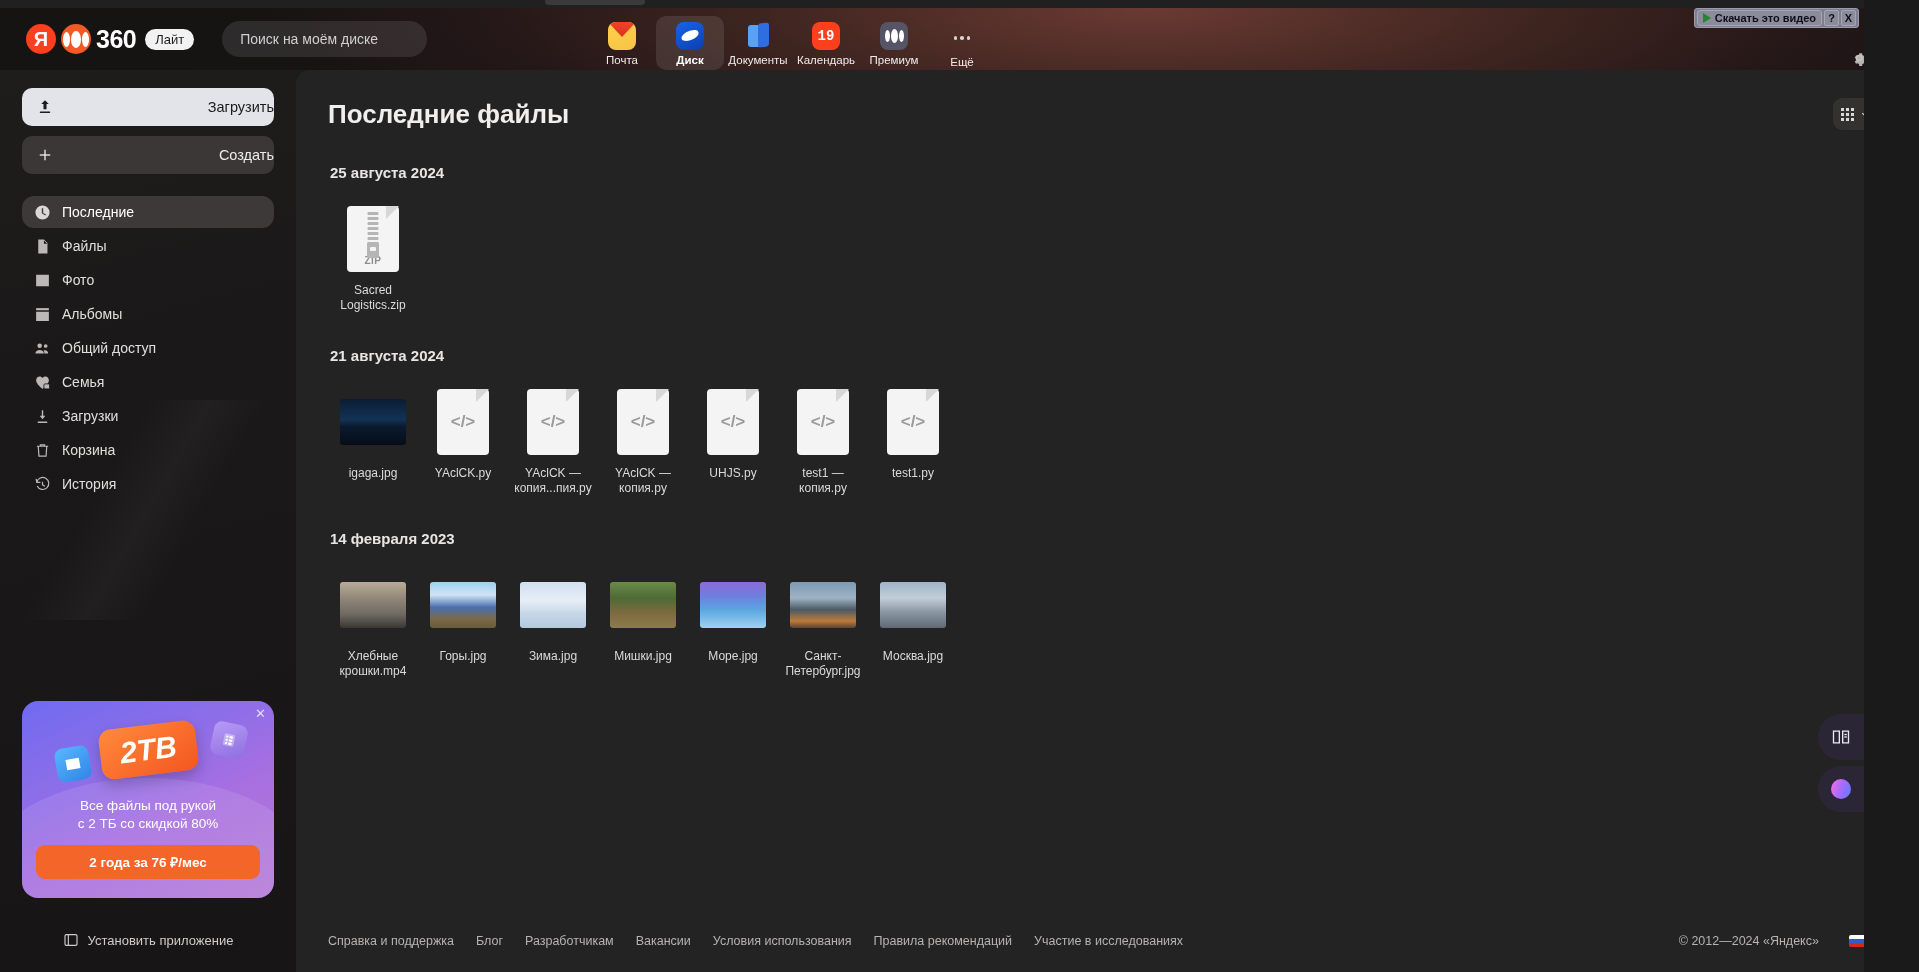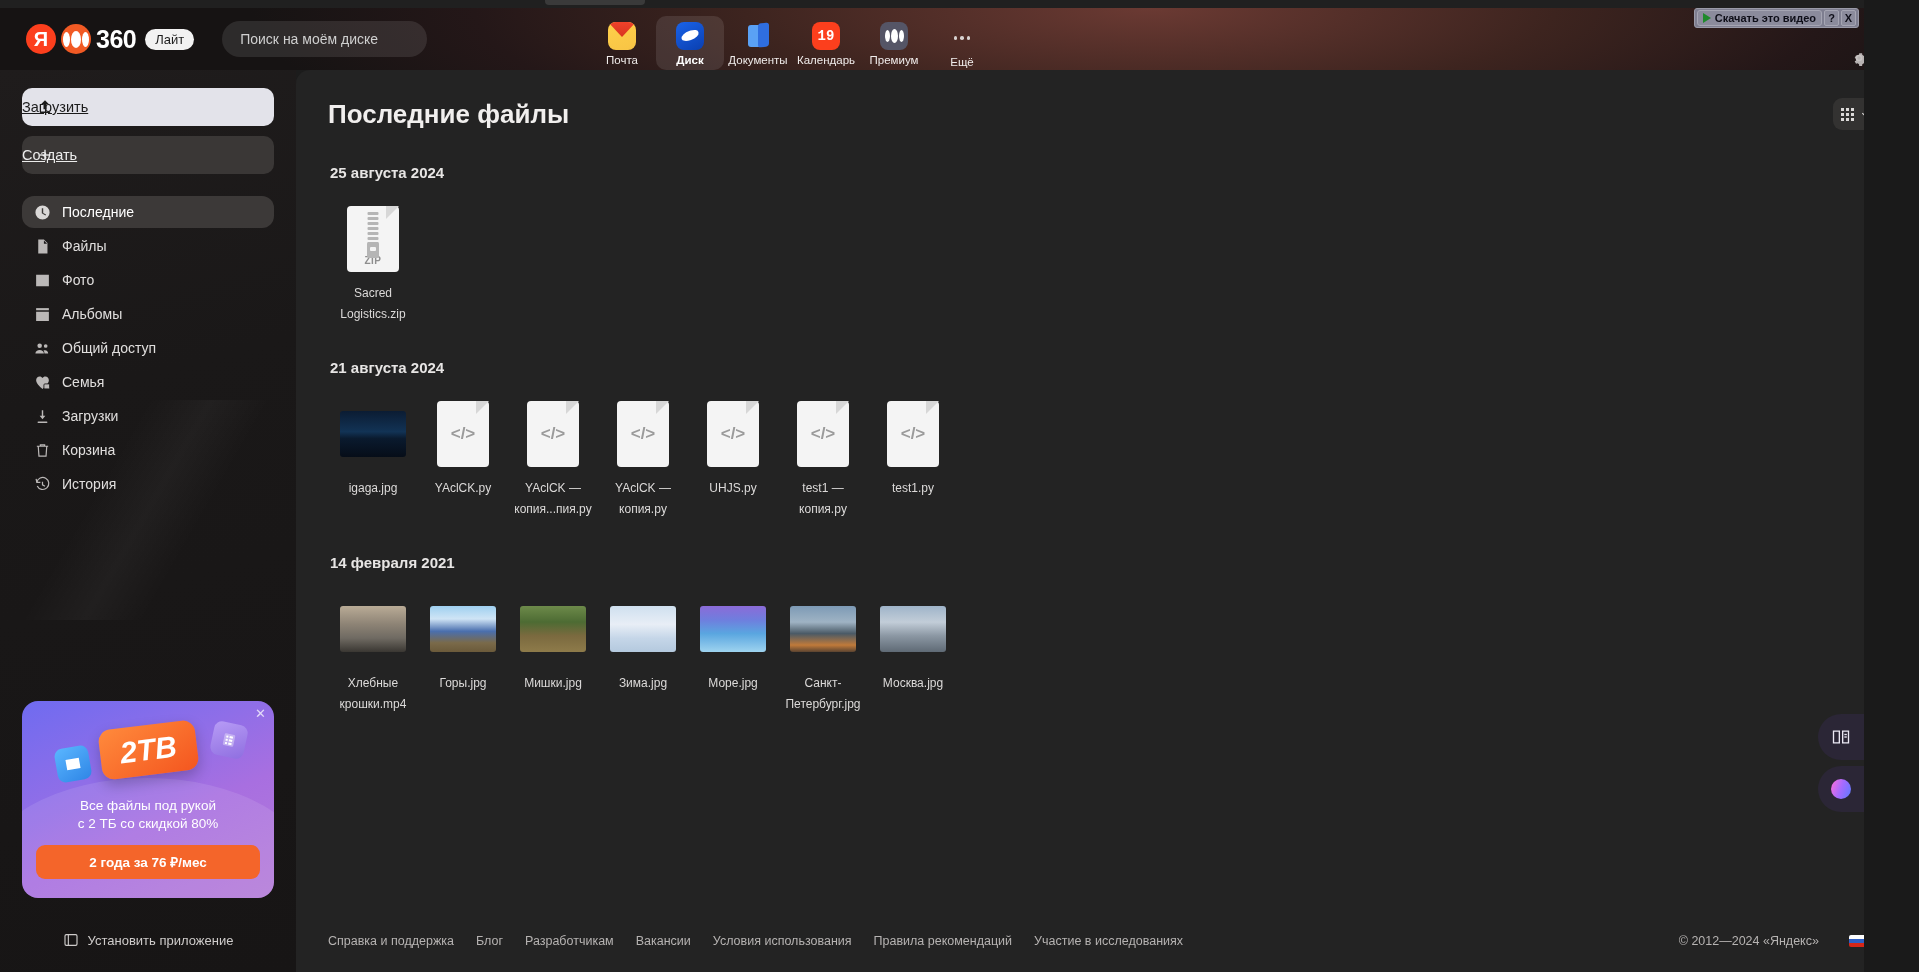--- a/index.html
+++ b/index.html
@@ -192,21 +192,21 @@
     pointer-events: none;
   }
   .btn-upload, .btn-create {
     height: 38px; border-radius: 10px;
     display: flex; align-items: center; padding: 0 14px;
     font-size: 14.5px; cursor: pointer; position: relative;
   }
   .btn-upload { background: #e3e3ea; color: #1b1b1b; margin-bottom: 10px; }
   .btn-create { background: #3a3736; color: #ececec; margin-bottom: 22px; }
   .btn-upload .lbl, .btn-create .lbl {
-    position: absolute; left: 0; right: 0; text-align: left; text-decoration: underline;
+    position: absolute; left: 8px; right: 0; text-align: right;
   }
   .btn-ico { width: 18px; height: 18px; z-index: 2; }
 
   .nav-list { display: flex; flex-direction: column; gap: 2px; }
   .side-item {
     height: 32px; display: flex; align-items: center; gap: 11px;
     padding: 0 12px; border-radius: 12px; cursor: pointer;
     font-size: 14px; color: #e0dedd;
   }
   .side-item.active { background: #3c3938; color: #fff; }
@@ -333,21 +333,21 @@
   }
   .zip-lock::after {
     content: ""; position: absolute; left: 3px; top: 5px;
     width: 6px; height: 4px; background: #f4f4f4; border-radius: 1px;
   }
   .photo-thumb {
     width: 66px; height: 46px; border-radius: 3px; overflow: hidden;
   }
   .file-name {
     margin-top: 8px; width: 90px; text-align: center;
-    color: #dcdad9; font-size: 12px; line-height: 21px;
+    color: #dcdad9; font-size: 12px; line-height: 15px;
     word-wrap: break-word;
   }
 
   
   .footer {
     position: absolute; left: 296px; bottom: 0;
     width: 1623px; height: 62px;
     display: flex; align-items: center; justify-content: space-between;
     padding: 0 28px 0 32px;
   }
@@ -671,45 +671,45 @@
             </div>
             <div class="file-cell">
               <div class="file-thumb-wrap">
                 <div class="doc-icon">&lt;/&gt;</div>
               </div>
               <div class="file-name">test1.py</div>
             </div>
           </div>
         </div>
         <div class="date-group">
-          <div class="date-label">14 февраля 2021</div>
+          <div class="date-label">14 февраля 2023</div>
           <div class="file-row">
             <div class="file-cell">
               <div class="file-thumb-wrap">
                 <div class="photo-thumb" style="background: linear-gradient(rgb(185, 171, 150) 0%, rgb(141, 131, 117) 40%, rgb(111, 106, 98) 70%, rgb(58, 55, 50) 100%);"></div>
               </div>
               <div class="file-name">Хлебные крошки.mp4</div>
             </div>
             <div class="file-cell">
               <div class="file-thumb-wrap">
                 <div class="photo-thumb" style="background: linear-gradient(rgb(159, 208, 240) 0%, rgb(207, 228, 245) 28%, rgb(74, 111, 174) 55%, rgb(122, 106, 74) 80%, rgb(107, 90, 58) 100%);"></div>
               </div>
               <div class="file-name">Горы.jpg</div>
             </div>
             <div class="file-cell">
               <div class="file-thumb-wrap">
+                <div class="photo-thumb" style="background: linear-gradient(rgb(207, 224, 239) 0%, rgb(232, 238, 246) 40%, rgb(197, 214, 232) 70%, rgb(180, 201, 222) 100%);"></div>
+              </div>
+              <div class="file-name">Зима.jpg</div>
+            </div>
+            <div class="file-cell">
+              <div class="file-thumb-wrap">
                 <div class="photo-thumb" style="background: linear-gradient(rgb(109, 138, 74) 0%, rgb(77, 107, 51) 35%, rgb(123, 106, 63) 65%, rgb(142, 123, 74) 100%);"></div>
               </div>
               <div class="file-name">Мишки.jpg</div>
-            </div>
-            <div class="file-cell">
-              <div class="file-thumb-wrap">
-                <div class="photo-thumb" style="background: linear-gradient(rgb(207, 224, 239) 0%, rgb(232, 238, 246) 40%, rgb(197, 214, 232) 70%, rgb(180, 201, 222) 100%);"></div>
-              </div>
-              <div class="file-name">Зима.jpg</div>
             </div>
             <div class="file-cell">
               <div class="file-thumb-wrap">
                 <div class="photo-thumb" style="background: linear-gradient(rgb(139, 107, 216) 0%, rgb(111, 126, 222) 30%, rgb(90, 166, 224) 60%, rgb(158, 211, 239) 100%);"></div>
               </div>
               <div class="file-name">Море.jpg</div>
             </div>
             <div class="file-cell">
               <div class="file-thumb-wrap">
                 <div class="photo-thumb" style="background: linear-gradient(rgb(125, 154, 181) 0%, rgb(159, 179, 196) 35%, rgb(74, 90, 102) 60%, rgb(192, 122, 58) 85%, rgb(90, 67, 48) 100%);"></div>

